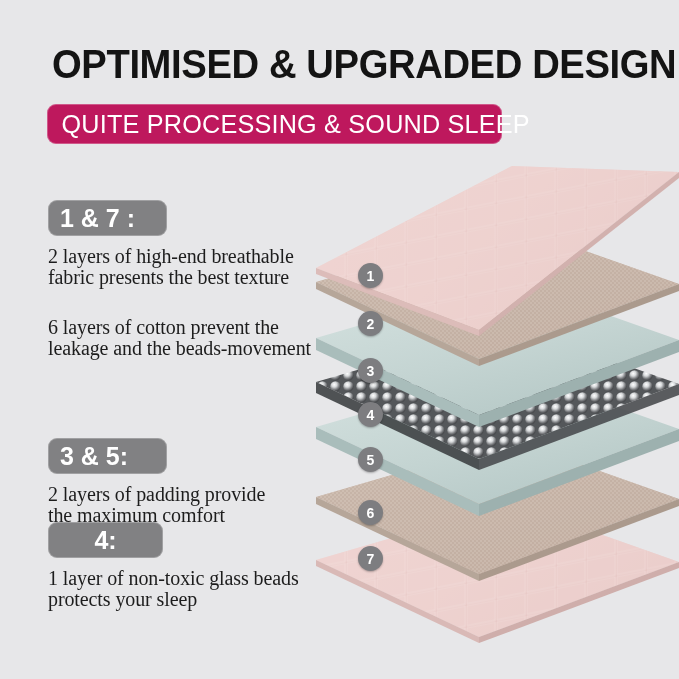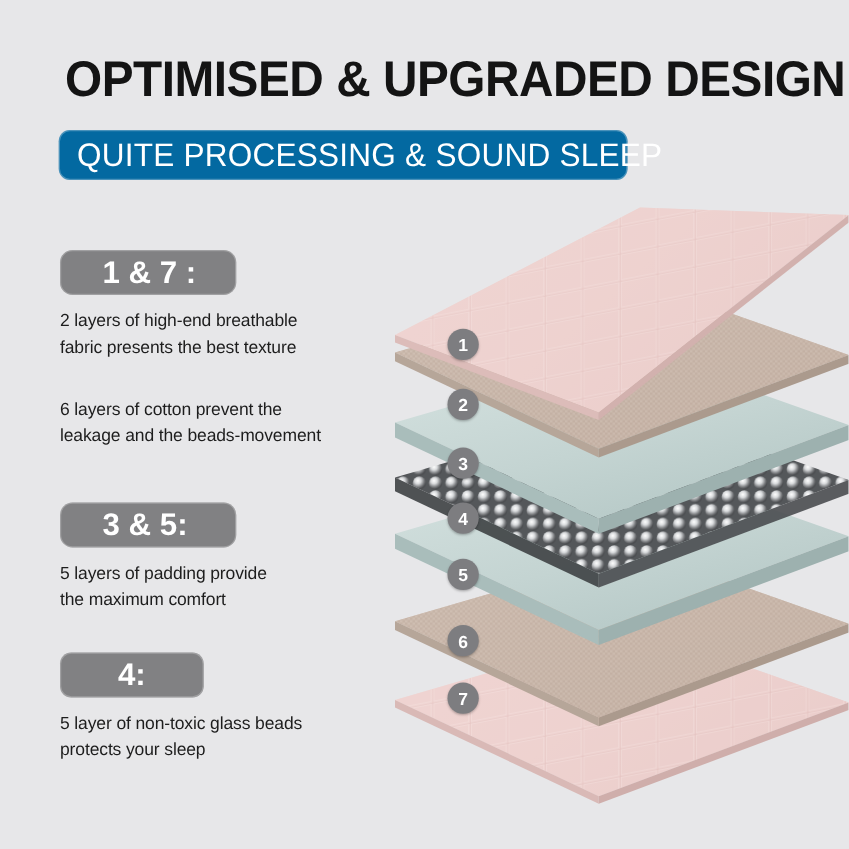--- a/index.html
+++ b/index.html
@@ -17,47 +17,48 @@
     position:absolute;left:52px;top:42px;width:600px;
     font-size:40px;line-height:44px;
     font-weight:700;color:#141414;
     letter-spacing:-0.4px;
     transform:scaleX(0.955);transform-origin:left center;
     white-space:nowrap;
   }
   .subtitle-chip{
     position:absolute;left:47px;top:104px;
     width:455px;height:40px;
-    background:#0369a1;border-radius:9px;
+    background:#be185d;border-radius:9px;
     display:flex;align-items:center;
     box-shadow:0 0 0 1px rgba(255,255,255,.28) inset;
   }
   .subtitle-chip span{
     color:#fff;font-size:26px;font-weight:400;
     letter-spacing:.2px;padding-left:15px;
     transform:scaleX(0.97);transform-origin:left center;
     white-space:nowrap;
   }
 
   
   .info-block{position:absolute;left:48px;width:280px;}
   .num-chip{
     display:inline-flex;align-items:center;
     height:36px;border-radius:9px;background:#818183;
     color:#fff;font-size:25px;font-weight:700;
     box-shadow:0 0 0 1px rgba(255,255,255,.25) inset;
     white-space:nowrap;
   }
-  .num-chip.wide{width:107px;padding-left:34px;border-radius:10px;}
+  .num-chip.wide{width:107px;padding-left:12px;}
   .num-chip.narrow{width:115px;justify-content:center;padding:0;}
   .desc{
     margin-top:10px;
-    color:#1d1d1d;font-size:14px;line-height:21px;
+    color:#1d1d1d;font-size:20px;line-height:21px;
     white-space:pre-line;
     letter-spacing:-0.1px;
+    font-family:Liberation Serif, serif;
   }
 
   
   #diagram{position:absolute;left:316px;top:150px;width:363px;height:530px;}
   #diagram svg{display:block;width:363px;height:530px;}
 
   .badge{
     position:absolute;width:25px;height:25px;border-radius:50%;
     background:#7d7d80;color:#fff;
     display:flex;align-items:center;justify-content:center;
@@ -80,29 +81,29 @@
     <div class="num-chip wide">1 &amp; 7 :</div>
     <div class="desc">2 layers of high-end breathable
 fabric presents the best texture</div>
   </div>
 
   <div class="info-block" style="top:307px">
     <div class="desc">6 layers of cotton prevent the
 leakage and the beads-movement</div>
   </div>
 
-  <div class="info-block" style="top:402px">
+  <div class="info-block" style="top:438px">
     <div class="num-chip wide">3 &amp; 5:</div>
-    <div class="desc">5 layers of padding provide
+    <div class="desc">2 layers of padding provide
 the maximum comfort</div>
   </div>
 
   <div class="info-block" style="top:522px">
     <div class="num-chip narrow">4:</div>
-    <div class="desc">5 layer of non-toxic glass beads
+    <div class="desc">1 layer of non-toxic glass beads
 protects your sleep</div>
   </div>
 
   <div id="diagram">
     <svg viewBox="0 0 363 530" xmlns="http://www.w3.org/2000/svg">
       <defs>
 
         <pattern id="quilt" width="30" height="22" patternUnits="userSpaceOnUse" patternTransform="skewY(-11) skewX(0)">
           <rect width="30" height="22" fill="#efd3d1"></rect>
           <path d="M0 0 H30 M0 0 V22" stroke="#e3bfbd" stroke-width="1.1" fill="none"></path>

